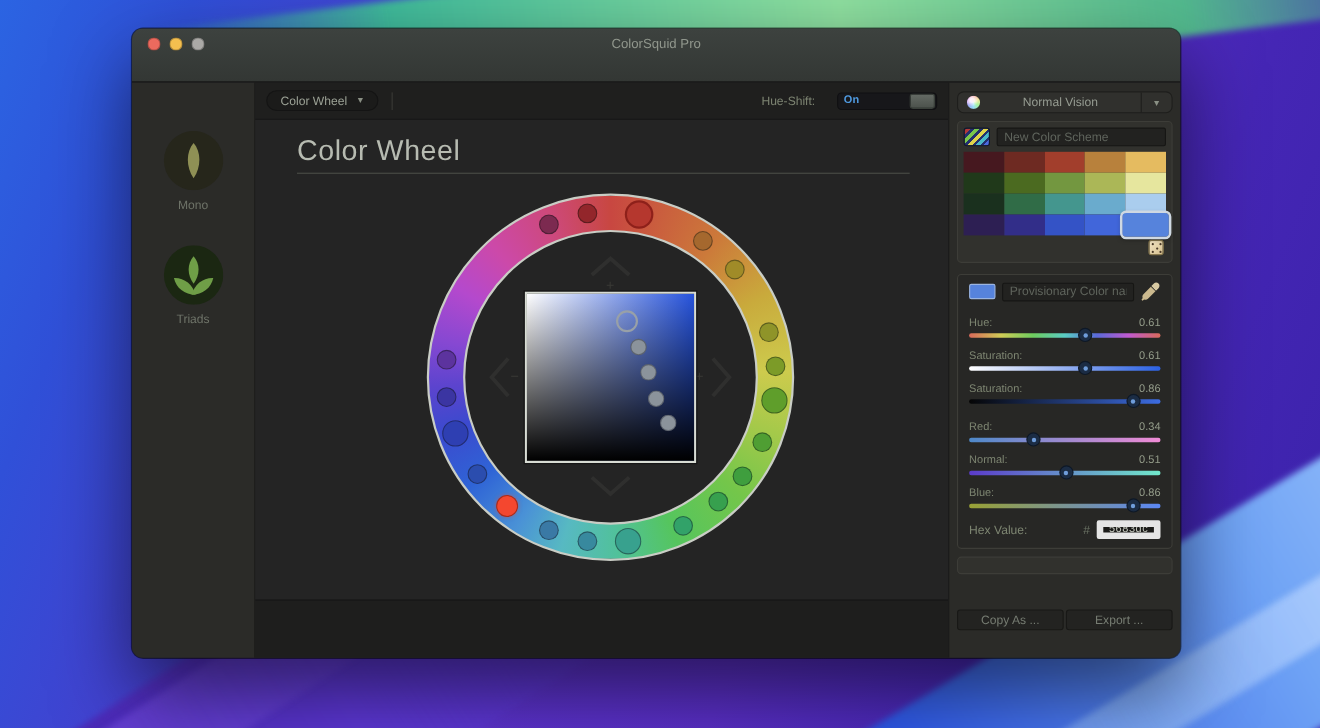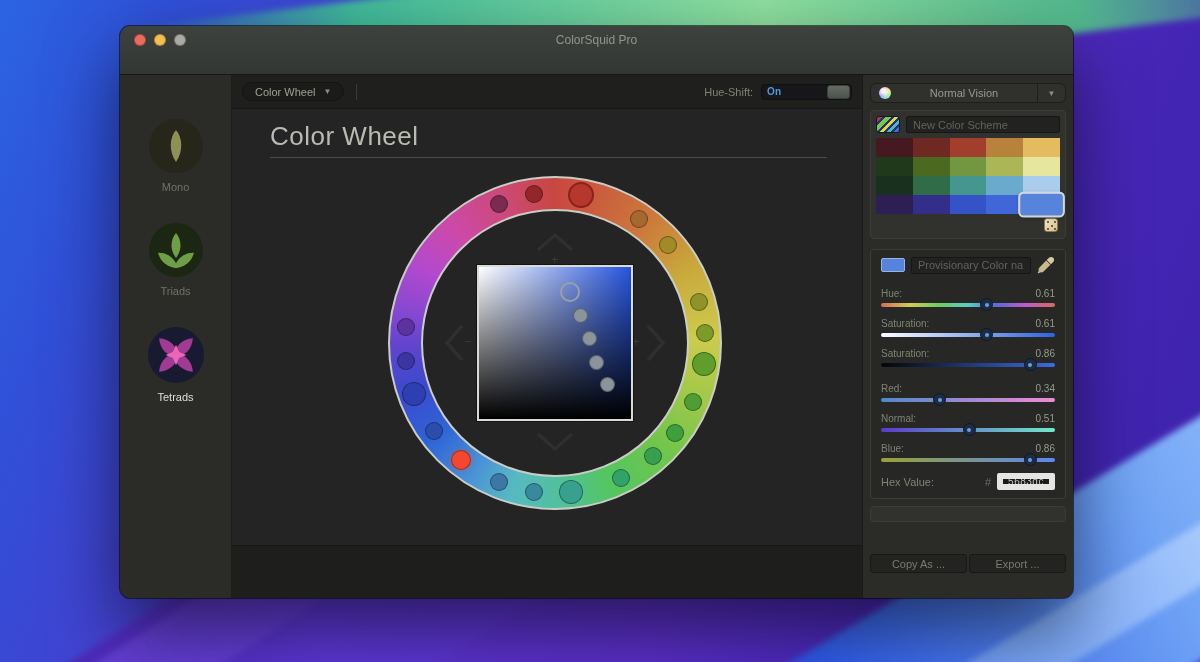--- a/index.html
+++ b/index.html
@@ -41,21 +41,21 @@
 
   
   .main { flex:1; display:flex; flex-direction:column; background:#242424; min-width:0; }
   .main-toolbar { height:34px; flex:0 0 34px; background:#1f1f1e; border-bottom:1px solid #181818;
     display:flex; align-items:center; padding:0 10px; }
   .view-pill { display:flex; align-items:center; gap:8px; background:#1b1b1a; border:1px solid #141414;
     border-radius:10px; height:19px; padding:0 12px; color:#9ba195; font-size:11px; }
   .view-pill .arr { font-size:8px; color:#8a9084; }
   .tb-sep { width:1px; height:16px; background:#3a3a36; margin-left:12px; }
   .tb-spacer { flex:1; }
-  .hueshift-label { font-size:11px; color:#7d8472; margin-right:8px; }
+  .hueshift-label { font-size:11px; color:#7d8472; margin-right:20px; }
   .toggle { display:flex; align-items:center; height:16px; border-radius:4px; background:#17171a;
     border:1px solid #101012; overflow:hidden;gap:40px; }
   .toggle-on { font-size:10px; font-weight:bold; color:#4f9ae0; padding:0 5px; }
   .toggle-knob { width:23px; height:14px; margin:0 1px; border-radius:3px;
     background:linear-gradient(#646a64,#4c524c); border:1px solid #3a403a; }
 
   .main-content { position:relative; flex:1; }
   .page-title { position:absolute; left:38px; top:12px; font-size:26px; font-weight:400; color:#b7bbb1; letter-spacing:.5px; }
   .title-rule { position:absolute; left:38px; top:48px; width:557px; border-bottom:1px solid #4a4d46; }
   .main-footer { height:53px; flex:0 0 53px; background:#1e1e1d; border-top:1px solid #171717; }
@@ -169,33 +169,20 @@
         <div class="side-item">
           <svg width="54" height="54" viewBox="0 0 54 54">
             <circle cx="27" cy="27" r="27" fill="#1b2712"></circle>
             <g fill="#6f9e47">
               <path d="M27 10 C33 17 33 27 27 35 C21 27 21 17 27 10 Z"></path>
               <path d="M27 10 C33 17 33 27 27 35 C21 27 21 17 27 10 Z" transform="rotate(-52 27 36) translate(-6 8)"></path>
               <path d="M27 10 C33 17 33 27 27 35 C21 27 21 17 27 10 Z" transform="rotate(52 27 36) translate(6 8)"></path>
             </g>
           </svg>
           <span class="label">Triads</span>
-        </div>
-        <div class="side-item selected">
-          <svg width="56" height="56" viewBox="0 0 54 54">
-            <circle cx="27" cy="27" r="27" fill="#181a31"></circle>
-            <g fill="#a03a92">
-              <path d="M27 4 C34 12 34 22 27 30 C20 22 20 12 27 4 Z" transform="rotate(45 27 27)"></path>
-              <path d="M27 4 C34 12 34 22 27 30 C20 22 20 12 27 4 Z" transform="rotate(135 27 27)"></path>
-              <path d="M27 4 C34 12 34 22 27 30 C20 22 20 12 27 4 Z" transform="rotate(225 27 27)"></path>
-              <path d="M27 4 C34 12 34 22 27 30 C20 22 20 12 27 4 Z" transform="rotate(315 27 27)"></path>
-            </g>
-            <path d="M27 17 L30 24 L37 27 L30 30 L27 37 L24 30 L17 27 L24 24 Z" fill="#e967b5"></path>
-          </svg>
-          <span class="label">Tetrads</span>
         </div>
       </aside>
 
       <section class="main">
         <div class="main-toolbar">
           <div class="view-pill">
             <span>Color Wheel</span>
             <span class="arr">▼</span>
           </div>
           <div class="tb-sep"></div>

